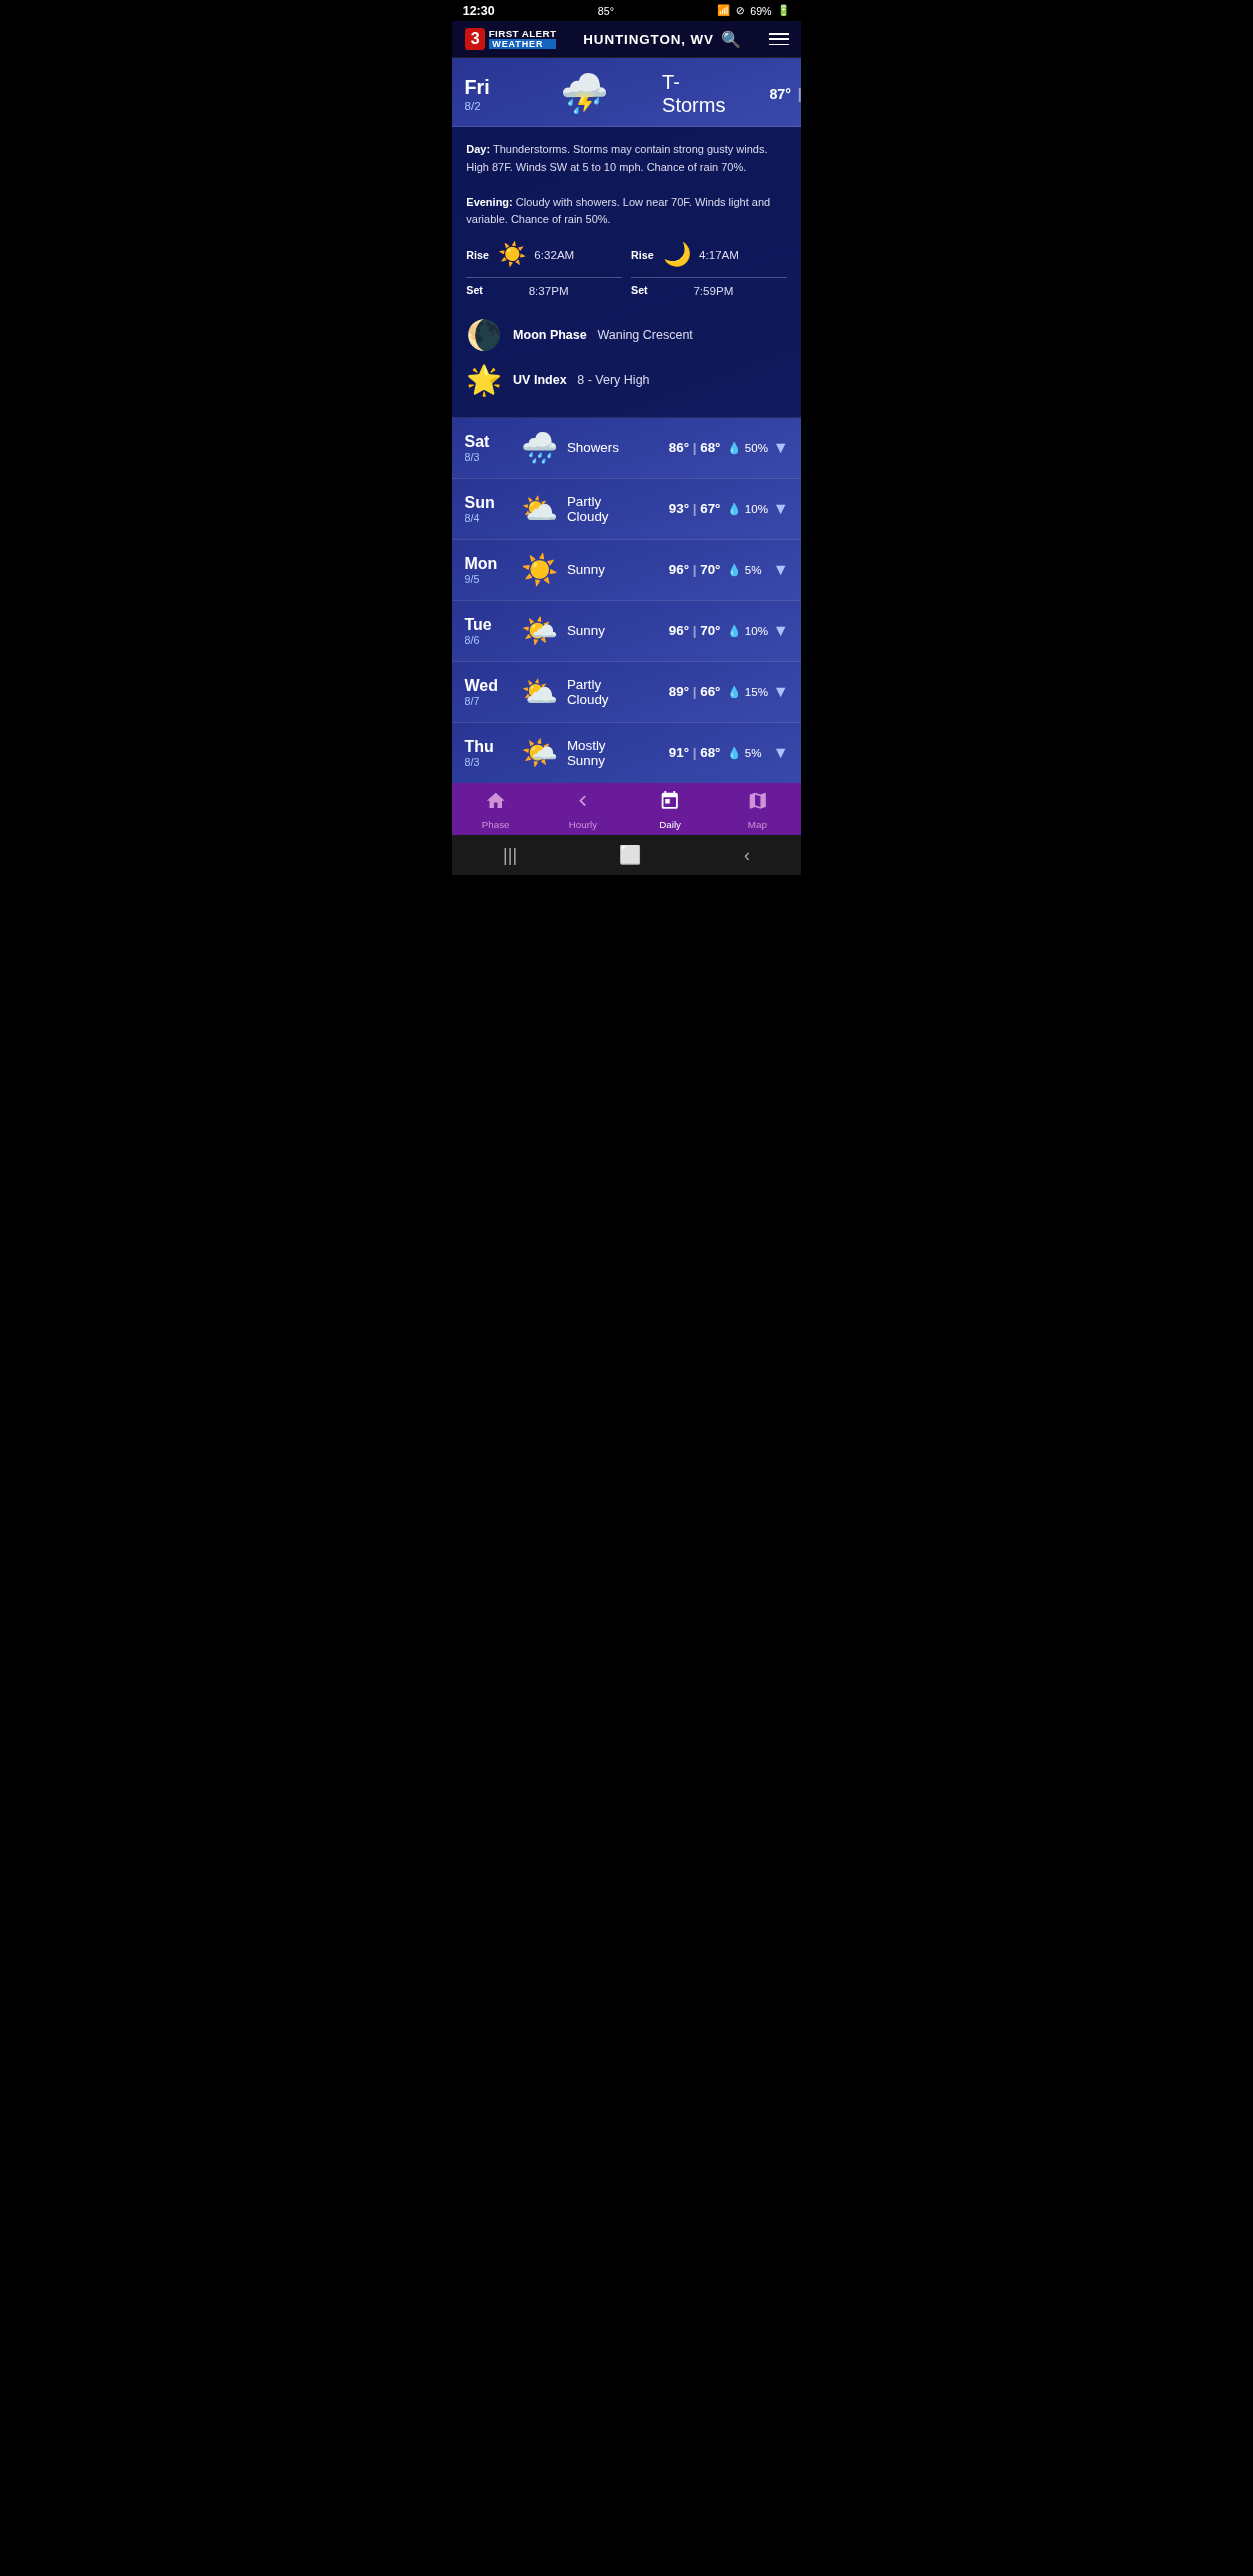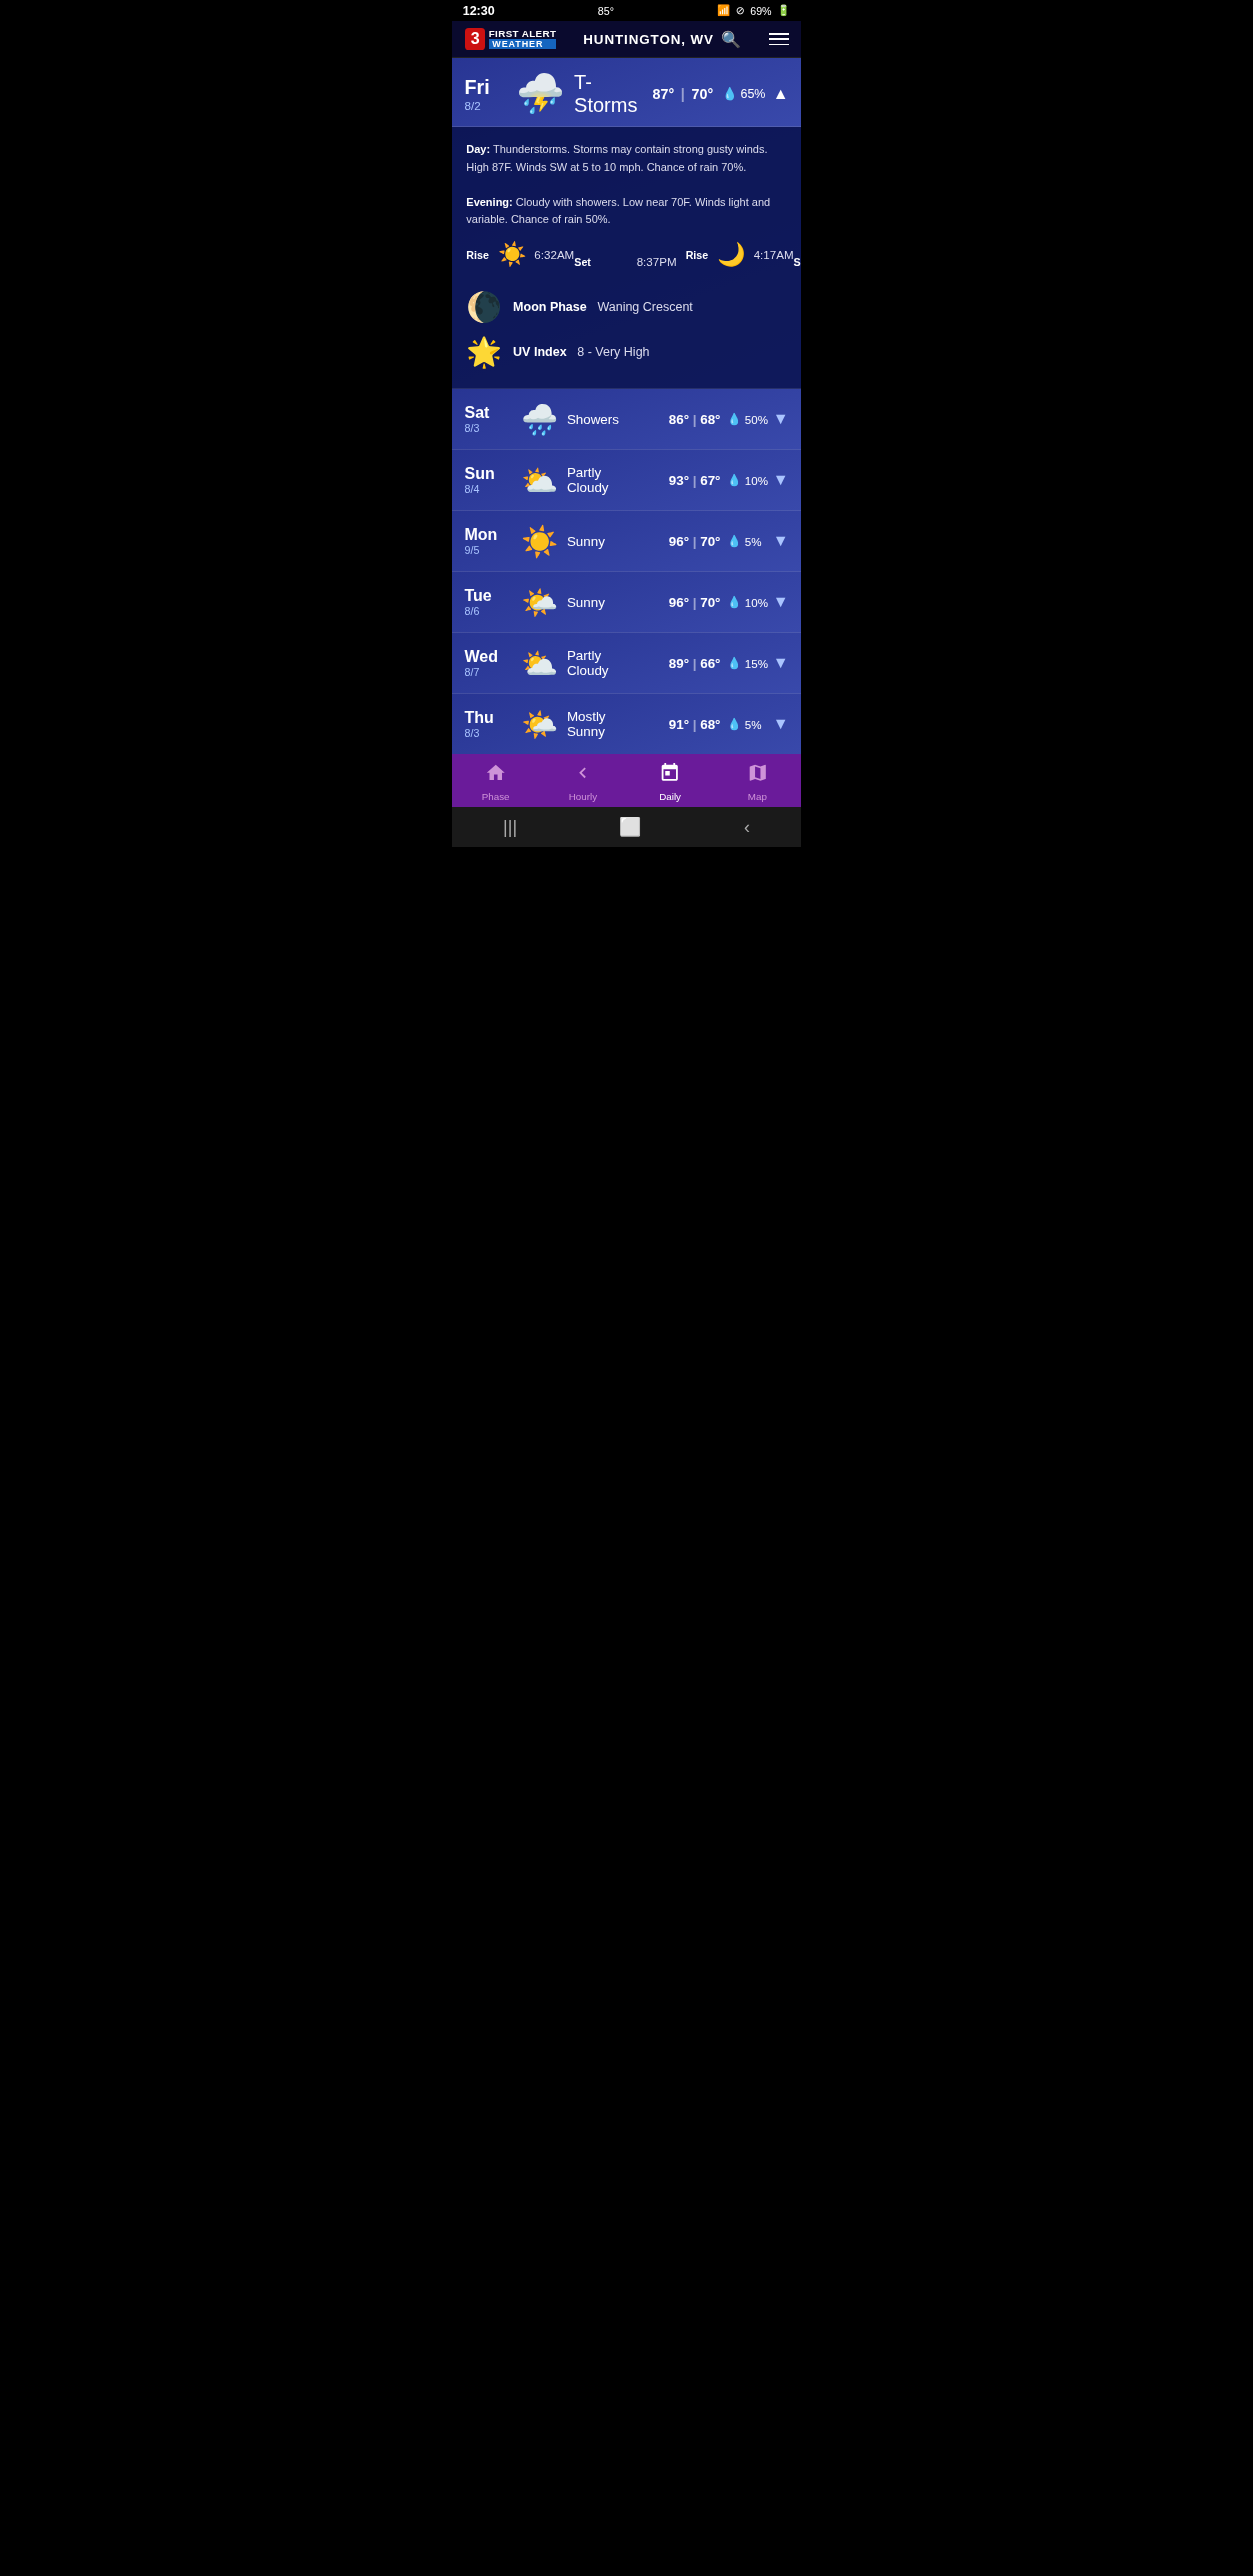--- a/index.html
+++ b/index.html
@@ -86,20 +86,21 @@
       min-height: 89px;
     }
 
     
     .day-expanded-header {
       display: flex;
       align-items: center;
       padding: 12.5px 12.5px 9px 12.5px;
       background: linear-gradient(160deg, #283593 0%, #3949ab 100%);
       border-bottom: 0.9px solid rgba(255,255,255,0.15);
+      gap: 44px;
     }
     .day-label { min-width: 43px; }
     .day-name { font-size: 19.7px; font-weight: bold; }
     .day-date { font-size: 11.6px; color: #aac4ff; }
     .weather-icon-lg { font-size: 39px; margin: 0 9px; }
     .condition-name { font-size: 20px; font-weight: 500; flex: 1; }
     .temps { font-size: 14.3px; font-weight: bold; margin-right: 9px; color: #fff; white-space: nowrap; }
     .precip { display: flex; align-items: center; gap: 2.7px; font-size: 12.5px; white-space: nowrap; }
     .precip-icon { color: #64b5f6; font-size: 12.5px; }
     .expand-btn { font-size: 16px; color: #fff; margin-left: 7.2px; cursor: pointer; }
@@ -115,22 +116,21 @@
     .detail-text strong { color: #fff; font-weight: bold; }
 
     .sun-moon-grid {
       display: grid;
       grid-template-columns: 1fr 1fr;
       gap: 9px;
       margin-bottom: 12.5px;
     }
     .sun-col, .moon-col {
       display: flex;
-      flex-direction: row;
-      align-items: flex-end;
+      flex-direction: column;
     }
     .rise-set-row {
       display: flex;
       align-items: center;
       gap: 7.2px;
       margin-bottom: 3.6px;
     }
     .rise-set-label { font-size: 10.7px; font-weight: bold; color: #fff; min-width: 25px; }
     .celestial-icon { font-size: 23px; }
     .celestial-time { font-size: 11.6px; color: #dde; }

